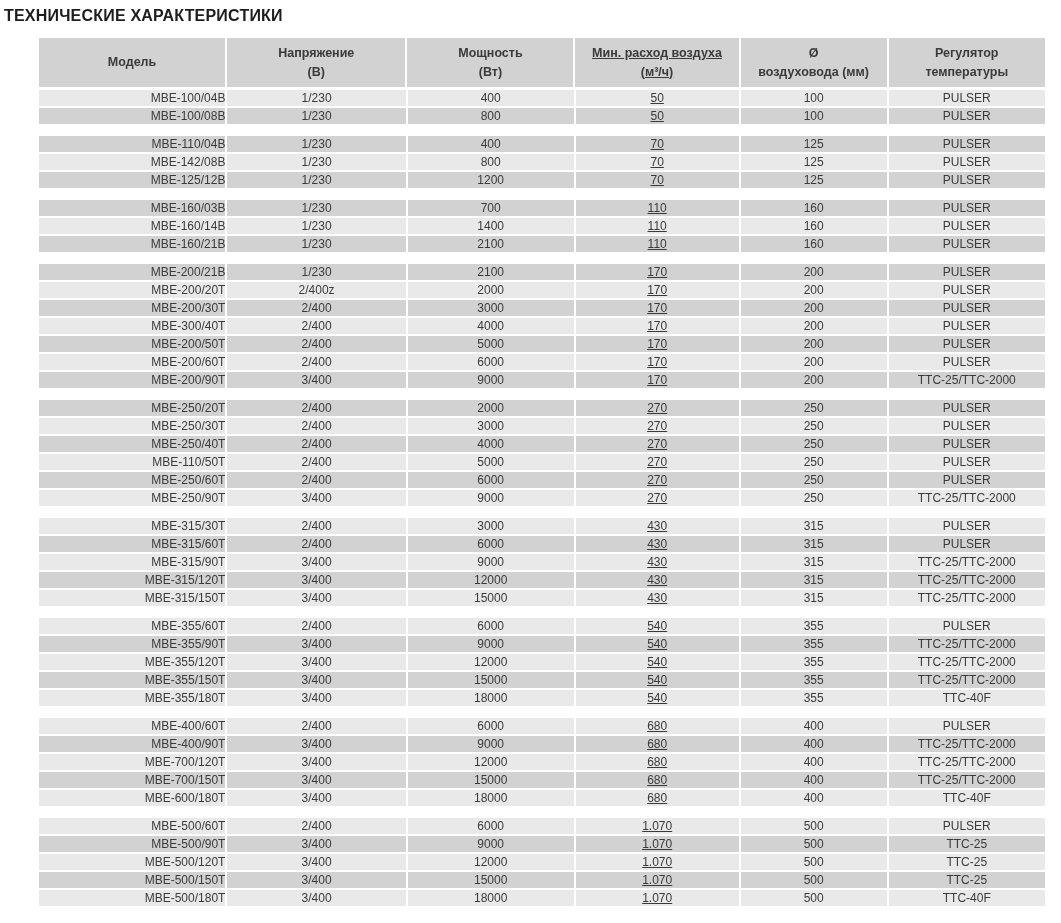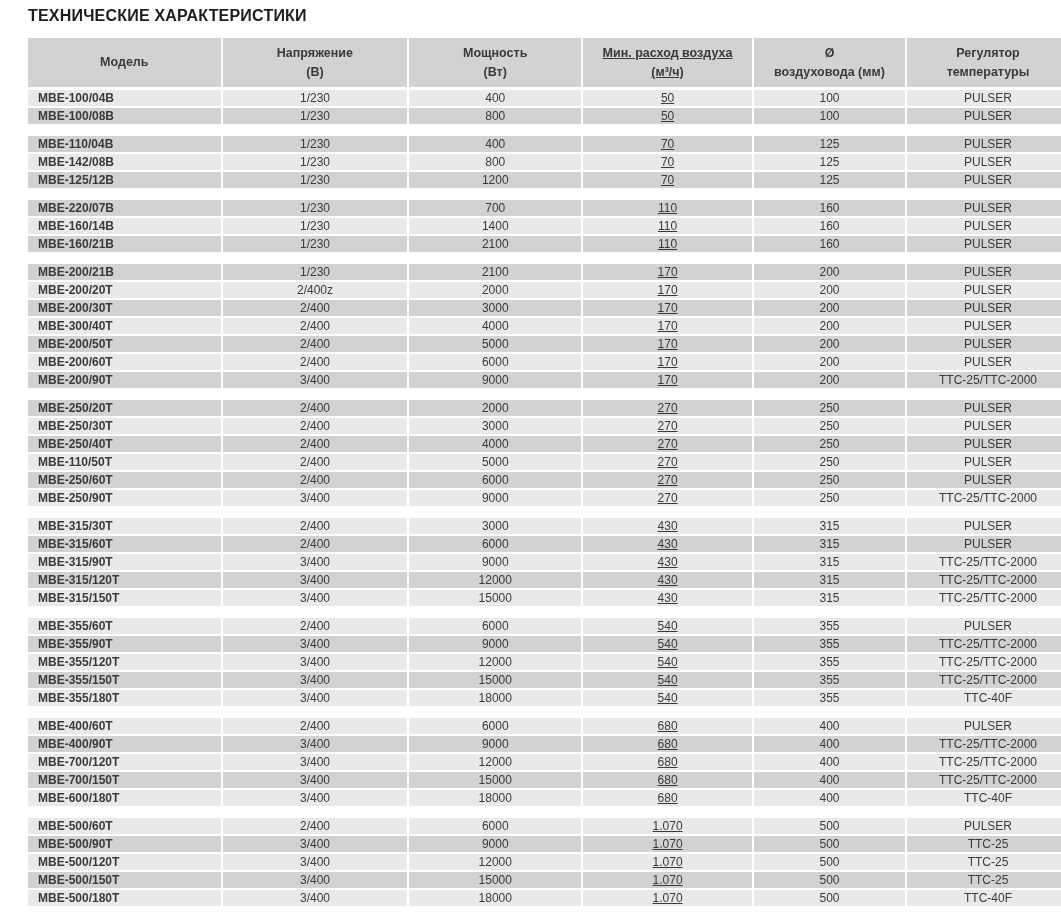--- a/index.html
+++ b/index.html
@@ -10,21 +10,21 @@
     --title:#1d1d1d;
   }
   *{box-sizing:border-box;}
   html,body{margin:0;padding:0;background:#ffffff;}
   body{
     width:1061px;height:923px;
     font-family:"Liberation Sans", sans-serif;
     color:var(--text);
     overflow:hidden;
   }
-  .page{padding:6px 10px 0 28px;}
+  .page{padding:6px 10px 0 4px;}
   .page-title{
     font-size:16px;
     font-weight:bold;
     color:var(--title);
     letter-spacing:0.2px;
     margin:0 0 12px 0;
     line-height:20px;
   }
   .spec-table{width:1041px;}
   .trow{display:flex;margin-bottom:2px;}
@@ -44,27 +44,27 @@
   .cell{
     height:16px;
     line-height:16px;
     font-size:12px;
     text-align:center;
     border-right:2px solid #ffffff;
     overflow:hidden;
     white-space:nowrap;
   }
   .thead .cell{height:49px;}
-  .cell.c0{width:197px;}
+  .cell.c0{width:197px;margin-left:35px;}
   .cell.c1{width:189px;}
   .cell.c2{width:176px;}
   .cell.c3{width:173px;text-decoration:underline;}
   .cell.c4{width:155px;}
   .cell.c5{width:164px;border-right:none;}
-  .cell.model{text-align:left;padding-left:10px;font-weight:bold;}
+  .cell.model{text-align:right;padding-left:10px;}
   .trow.light .cell{background:var(--row-light);}
   .trow.dark .cell{background:var(--row-dark);}
   .tgap{height:10px;}
 </style>
 </head>
 <body>
 
 <div class="page">
   <h1 class="page-title">ТЕХНИЧЕСКИЕ ХАРАКТЕРИСТИКИ</h1>
   <div class="spec-table">
@@ -129,21 +129,21 @@
       <div class="trow dark">
         <div class="cell c0 model">MBE-125/12B</div>
         <div class="cell c1">1/230</div>
         <div class="cell c2">1200</div>
         <div class="cell c3">70</div>
         <div class="cell c4">125</div>
         <div class="cell c5">PULSER</div>
       </div>
       <div class="tgap"></div>
       <div class="trow dark">
-        <div class="cell c0 model">MBE-220/07B</div>
+        <div class="cell c0 model">MBE-160/03B</div>
         <div class="cell c1">1/230</div>
         <div class="cell c2">700</div>
         <div class="cell c3">110</div>
         <div class="cell c4">160</div>
         <div class="cell c5">PULSER</div>
       </div>
       <div class="trow light">
         <div class="cell c0 model">MBE-160/14B</div>
         <div class="cell c1">1/230</div>
         <div class="cell c2">1400</div>

